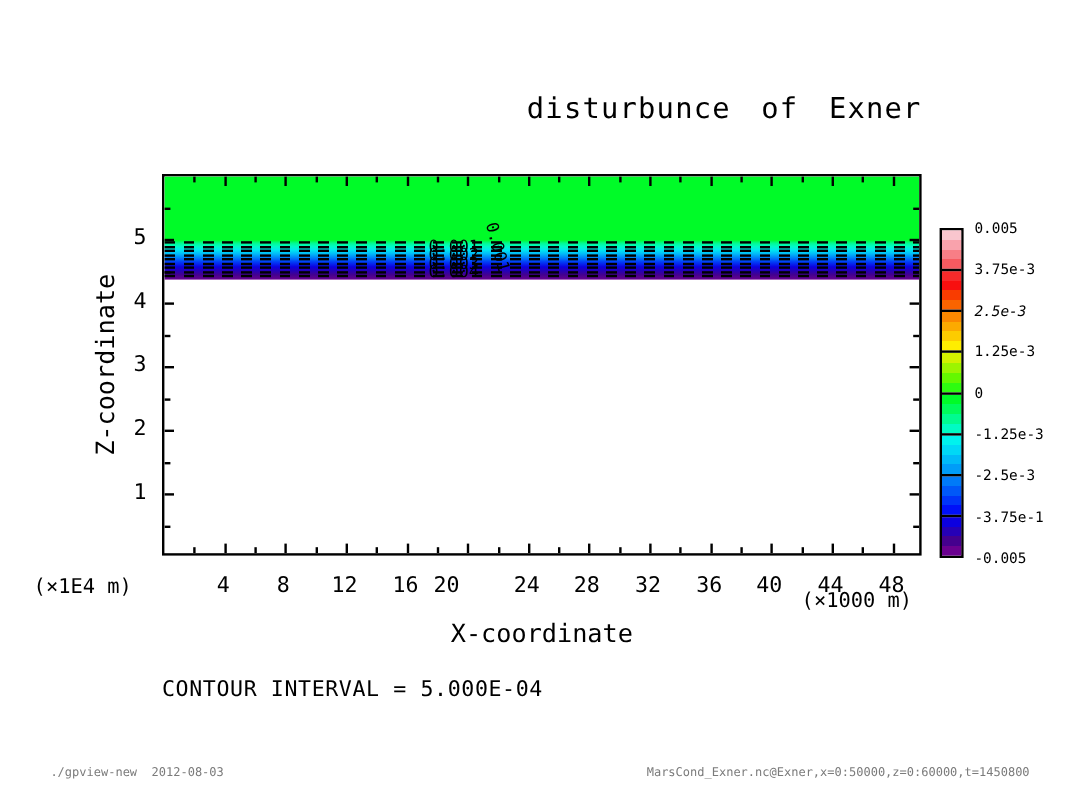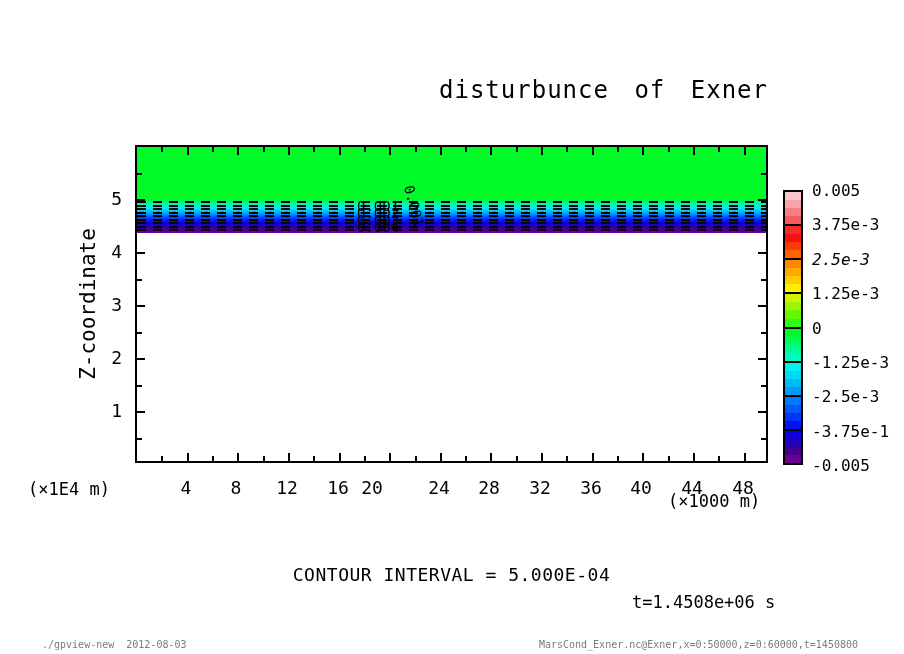--- a/index.html
+++ b/index.html
@@ -31,22 +31,22 @@
   }
   .yunit { position:absolute; left:28px; top:479px; font-size:17px; white-space:nowrap; }
   .xlabel { position:absolute; left:135px; top:516px; width:633px; text-align:center; font-size:21px; }
   .xunit { position:absolute; left:668px; top:491px; font-size:17px; white-space:nowrap; }
   .cb {
     position:absolute; left:783px; top:190px; width:20px; height:275px;
     border:2px solid #000; box-sizing:border-box; display:flex; flex-direction:column;
   }
   .cb-seg { flex:1 1 auto; }
   .cb-seg + .cb-seg { border-top:2px solid #000; }
-  .cb-label { position:absolute; left:812px; transform:translateY(-50%); font-size:16px; white-space:nowrap; }
-  .ci { position:absolute; left:135px; top:564px; width:633px; text-align:center; font-size:18px; letter-spacing:0.5px; }
+  .cb-label { position:absolute; left:812px; transform:translateY(-50%); font-size:12px; white-space:nowrap; }
+  .ci { position:absolute; left:135px; top:564px; width:633px; text-align:left; font-size:18px; letter-spacing:0.5px; }
   .time { position:absolute; left:632px; top:592px; font-size:17px; white-space:nowrap; }
   .footer-left { position:absolute; left:42px; top:639px; font-size:10px; color:#7b7b7b; white-space:pre; }
   .footer-right { position:absolute; right:46px; top:639px; font-size:10px; color:#7b7b7b; white-space:pre; }
 </style>
 </head>
 <body>
 
 <div class="stage">
 
   <div class="title">disturbunce of Exner</div>
@@ -135,35 +135,35 @@
       <div class="tick" style="top: 132px; left: 0px; width: 5px; height: 2px;"></div>
       <div class="tick" style="top: 132px; right: 0px; width: 5px; height: 2px;"></div>
       <div class="tick" style="top: 79px; left: 0px; width: 5px; height: 2px;"></div>
       <div class="tick" style="top: 79px; right: 0px; width: 5px; height: 2px;"></div>
       <div class="tick" style="top: 26px; left: 0px; width: 5px; height: 2px;"></div>
       <div class="tick" style="top: 26px; right: 0px; width: 5px; height: 2px;"></div>
     </div>
 
   <div class="ylabel">Z-coordinate</div>
   <div class="yunit">(×1E4 m)</div>
+  <div class="xlabel">X-coordinate</div>
   <div class="xunit">(×1000 m)</div>
 
   <div class="cb" id="colorbar">
       <div class="cb-seg" style="background: linear-gradient(rgb(249, 198, 206) 0%, rgb(249, 198, 206) 25%, rgb(249, 162, 172) 25%, rgb(249, 162, 172) 50%, rgb(248, 126, 134) 50%, rgb(248, 126, 134) 75%, rgb(246, 90, 96) 75%, rgb(246, 90, 96) 100%);"></div>
       <div class="cb-seg" style="background: linear-gradient(rgb(247, 42, 42) 0%, rgb(247, 42, 42) 25%, rgb(248, 15, 15) 25%, rgb(248, 15, 15) 50%, rgb(249, 60, 0) 50%, rgb(249, 60, 0) 75%, rgb(250, 100, 0) 75%, rgb(250, 100, 0) 100%);"></div>
       <div class="cb-seg" style="background: linear-gradient(rgb(251, 136, 0) 0%, rgb(251, 136, 0) 25%, rgb(252, 170, 0) 25%, rgb(252, 170, 0) 50%, rgb(253, 204, 0) 50%, rgb(253, 204, 0) 75%, rgb(254, 238, 0) 75%, rgb(254, 238, 0) 100%);"></div>
       <div class="cb-seg" style="background: linear-gradient(rgb(210, 240, 0) 0%, rgb(210, 240, 0) 25%, rgb(156, 244, 0) 25%, rgb(156, 244, 0) 50%, rgb(100, 248, 0) 50%, rgb(100, 248, 0) 75%, rgb(46, 252, 16) 75%, rgb(46, 252, 16) 100%);"></div>
       <div class="cb-seg" style="background: linear-gradient(rgb(0, 251, 40) 0%, rgb(0, 251, 40) 25%, rgb(0, 251, 90) 25%, rgb(0, 251, 90) 50%, rgb(0, 251, 144) 50%, rgb(0, 251, 144) 75%, rgb(0, 251, 196) 75%, rgb(0, 251, 196) 100%);"></div>
       <div class="cb-seg" style="background: linear-gradient(rgb(0, 242, 238) 0%, rgb(0, 242, 238) 25%, rgb(0, 216, 246) 25%, rgb(0, 216, 246) 50%, rgb(0, 186, 248) 50%, rgb(0, 186, 248) 75%, rgb(0, 156, 248) 75%, rgb(0, 156, 248) 100%);"></div>
       <div class="cb-seg" style="background: linear-gradient(rgb(0, 122, 248) 0%, rgb(0, 122, 248) 25%, rgb(0, 88, 248) 25%, rgb(0, 88, 248) 50%, rgb(0, 52, 248) 50%, rgb(0, 52, 248) 75%, rgb(0, 16, 248) 75%, rgb(0, 16, 248) 100%);"></div>
       <div class="cb-seg" style="background: linear-gradient(rgb(12, 0, 224) 0%, rgb(12, 0, 224) 25%, rgb(38, 0, 182) 25%, rgb(38, 0, 182) 50%, rgb(68, 0, 142) 50%, rgb(68, 0, 142) 75%, rgb(106, 0, 144) 75%, rgb(106, 0, 144) 100%);"></div>
     </div>
 
   <div class="ci">CONTOUR INTERVAL = 5.000E-04</div>
-  <div class="time">t=1.4508e+06 s</div>
 
   <div class="footer-left">./gpview-new  2012-08-03</div>
   <div class="footer-right">MarsCond_Exner.nc@Exner,x=0:50000,z=0:60000,t=1450800</div>
 
 <div class="xtick-label" style="left: 186px;">4</div>
     <div class="xtick-label" style="left: 236px;">8</div>
     <div class="xtick-label" style="left: 287px;">12</div>
     <div class="xtick-label" style="left: 338px;">16</div>
     <div class="xtick-label" style="left: 372px;">20</div>
     <div class="xtick-label" style="left: 439px;">24</div>

